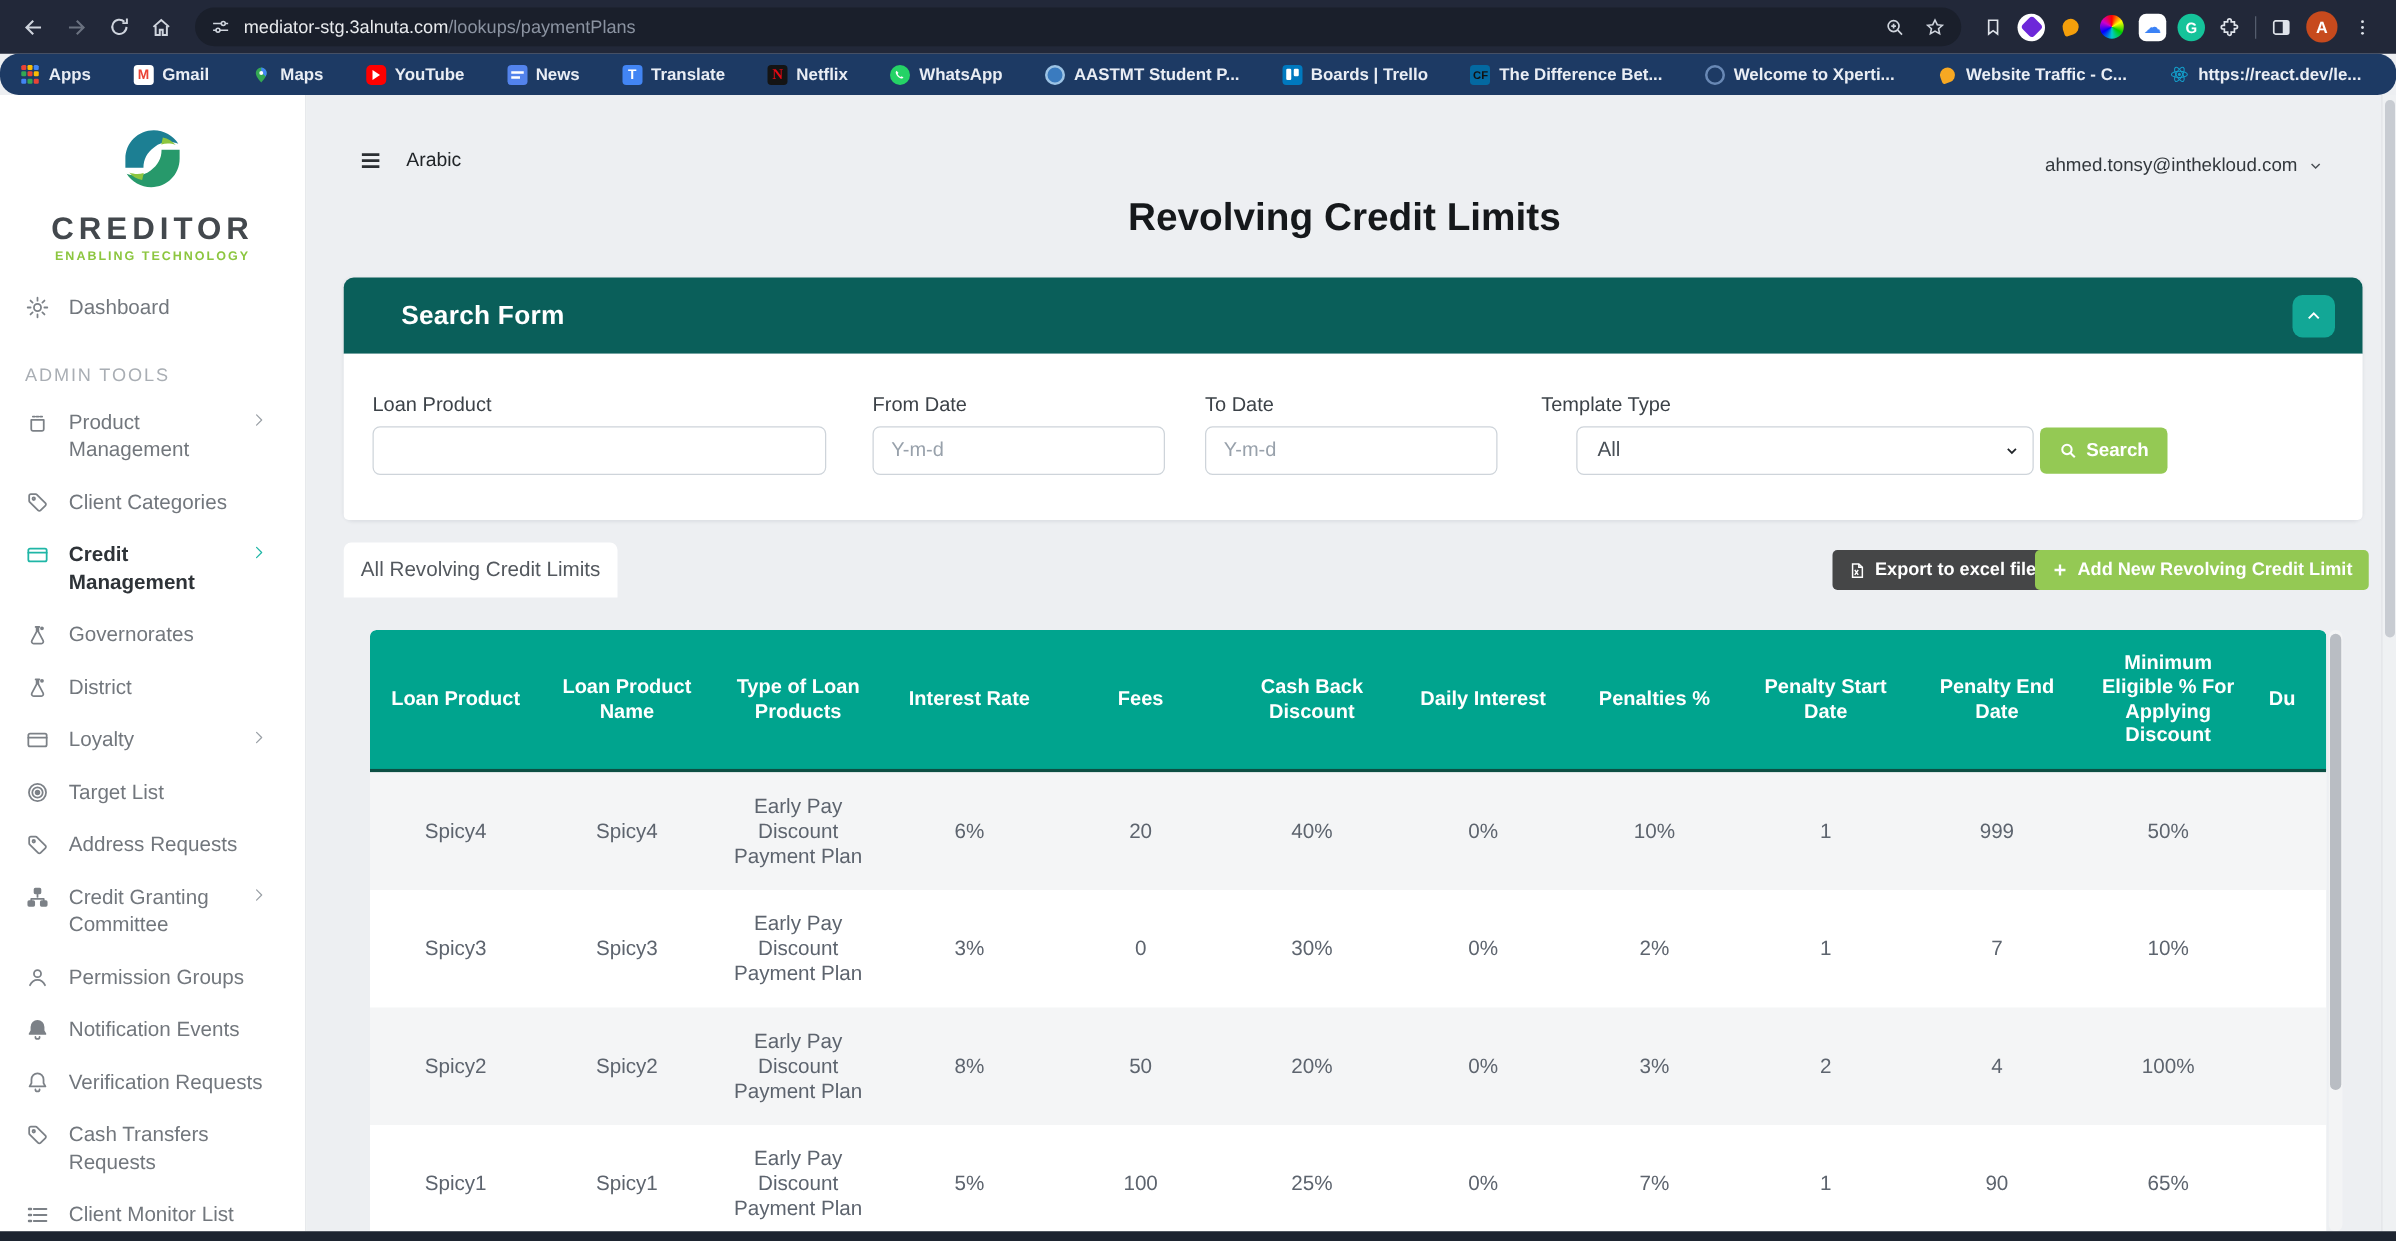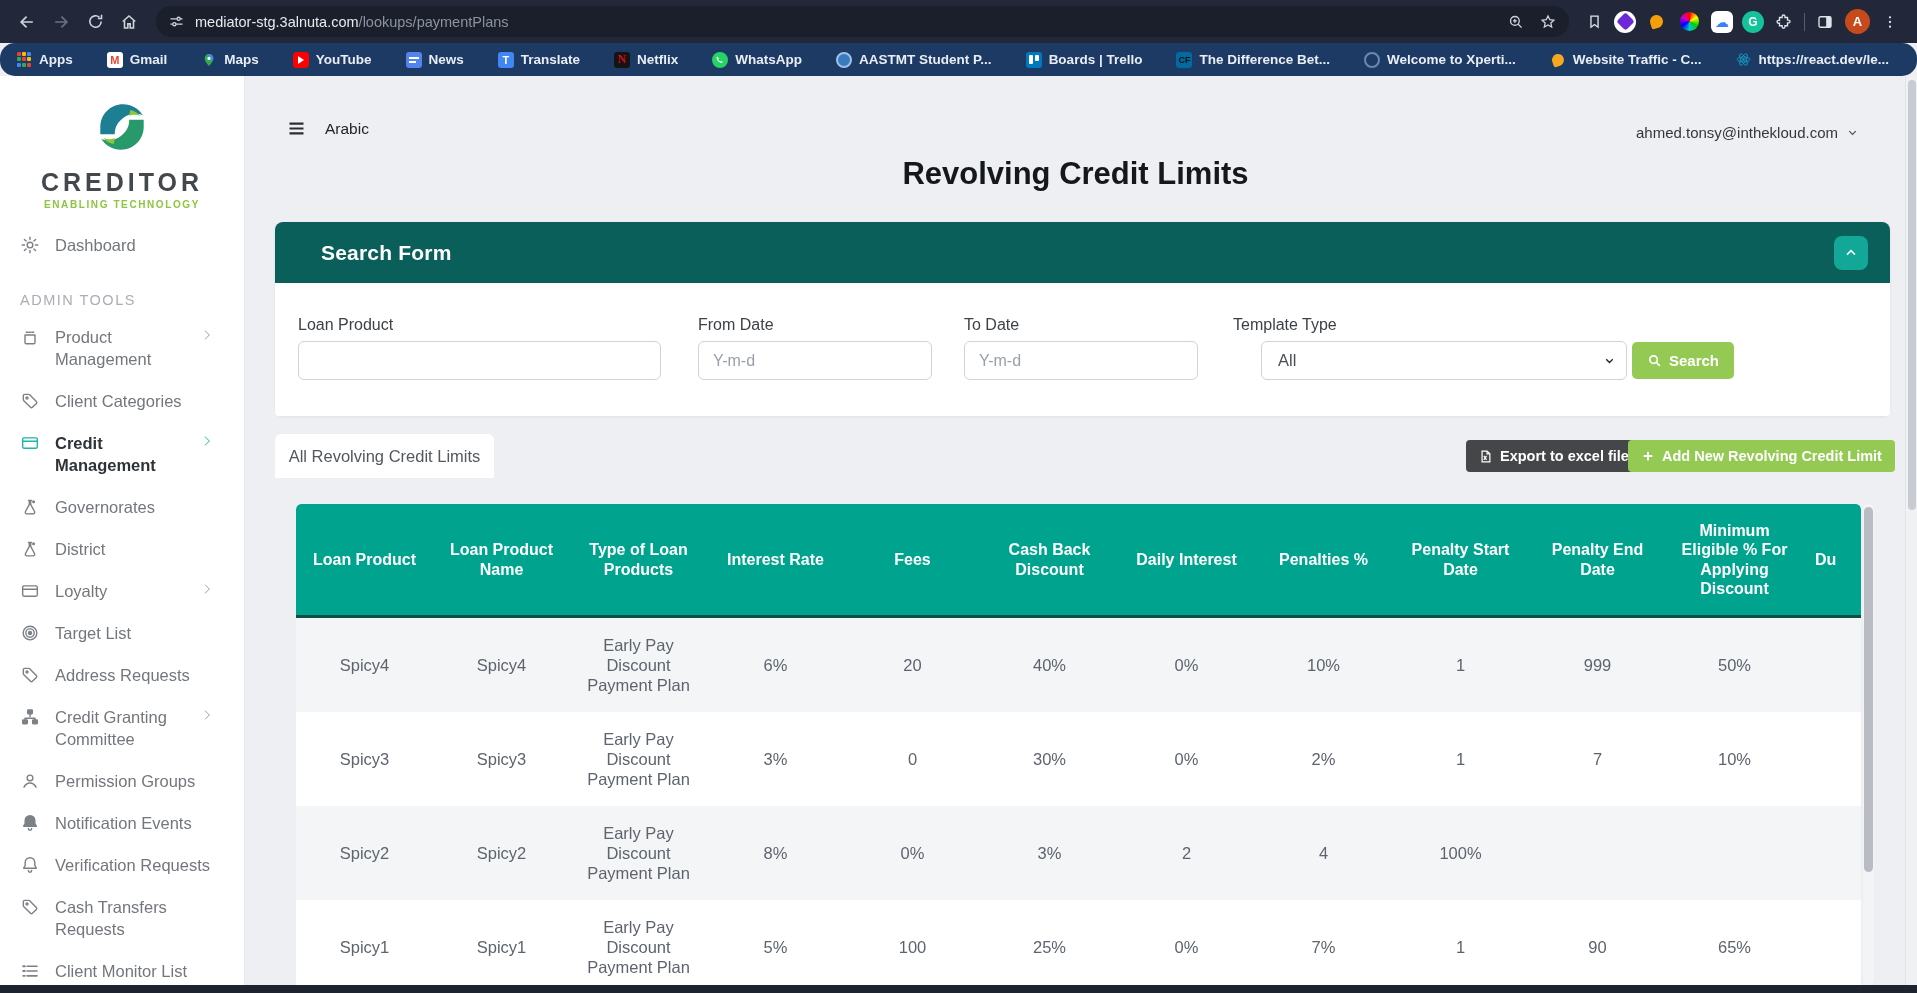--- a/index.html
+++ b/index.html
@@ -596,20 +596,22 @@
           <div class="td">1</div>
           <div class="td">7</div>
           <div class="td">10%</div>
           <div class="td" style="flex: 0 0 58px;"></div>
         </div>
         <div class="trow">
           <div class="td">Spicy2</div>
           <div class="td">Spicy2</div>
           <div class="td">Early Pay Discount Payment Plan</div>
           <div class="td">8%</div>
+          <div class="td">50</div>
+          <div class="td">20%</div>
           <div class="td">0%</div>
           <div class="td">3%</div>
           <div class="td">2</div>
           <div class="td">4</div>
           <div class="td">100%</div>
           <div class="td" style="flex: 0 0 58px;"></div>
         </div>
         <div class="trow">
           <div class="td">Spicy1</div>
           <div class="td">Spicy1</div>

